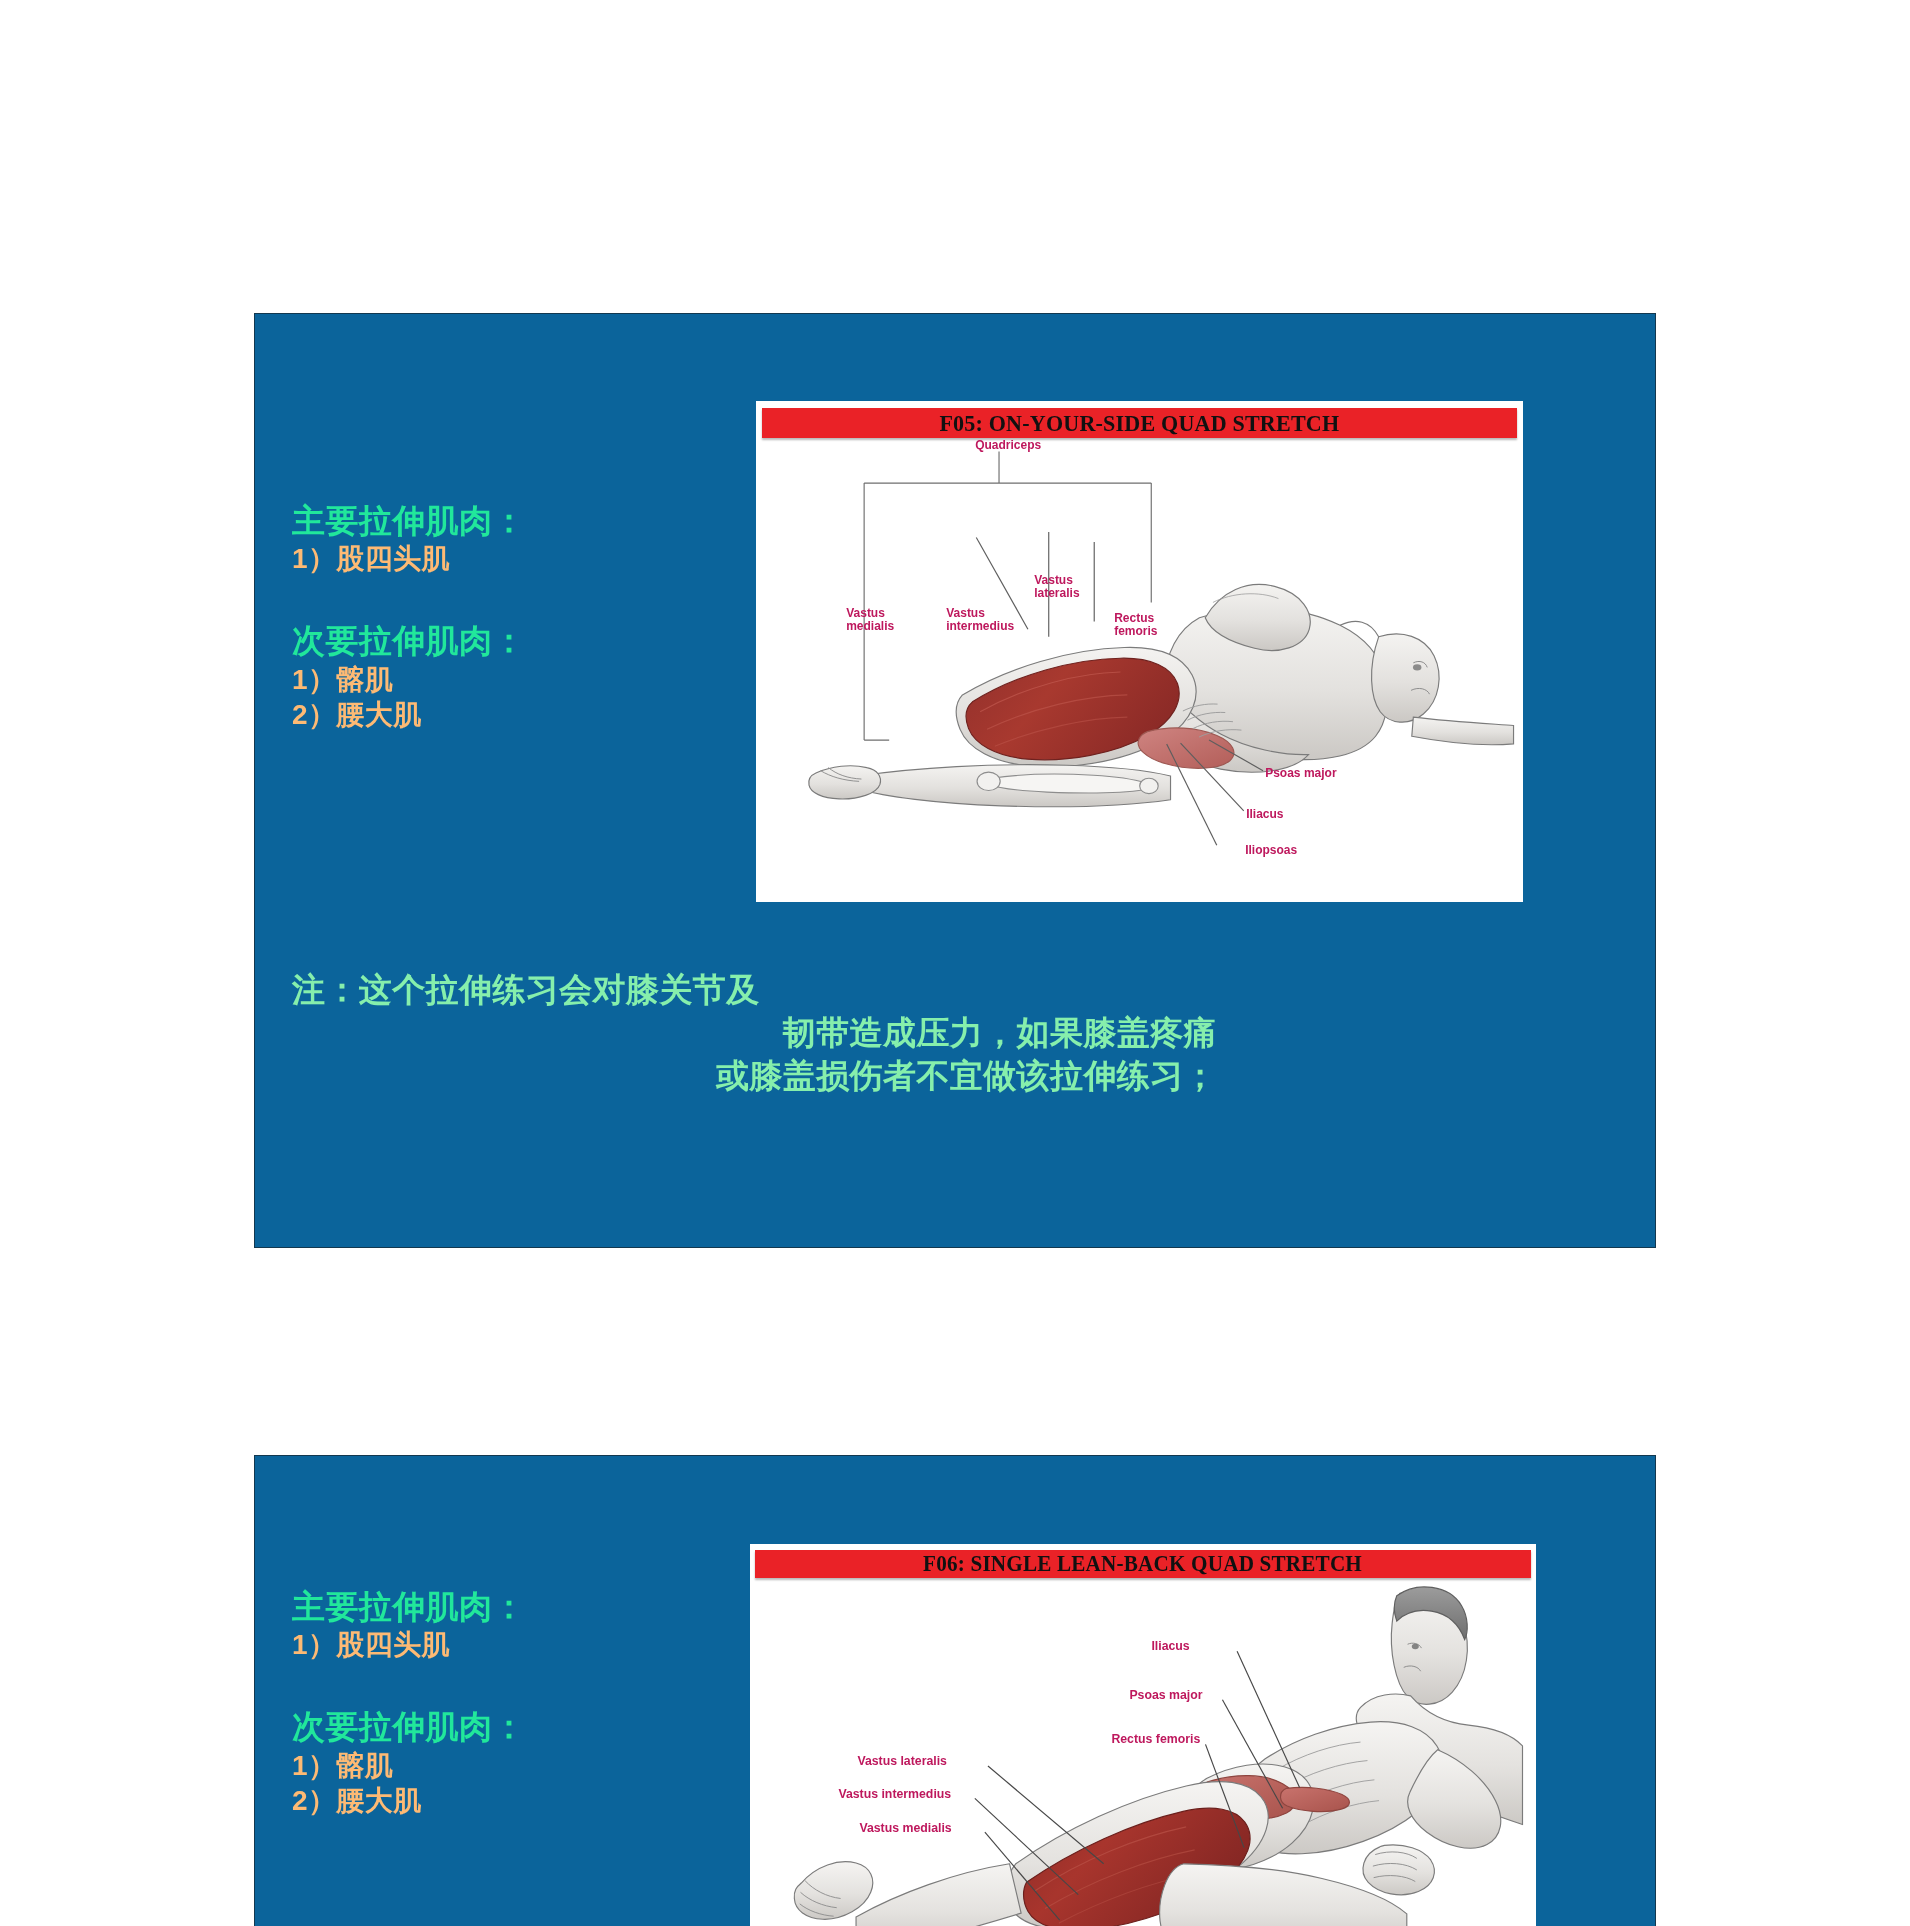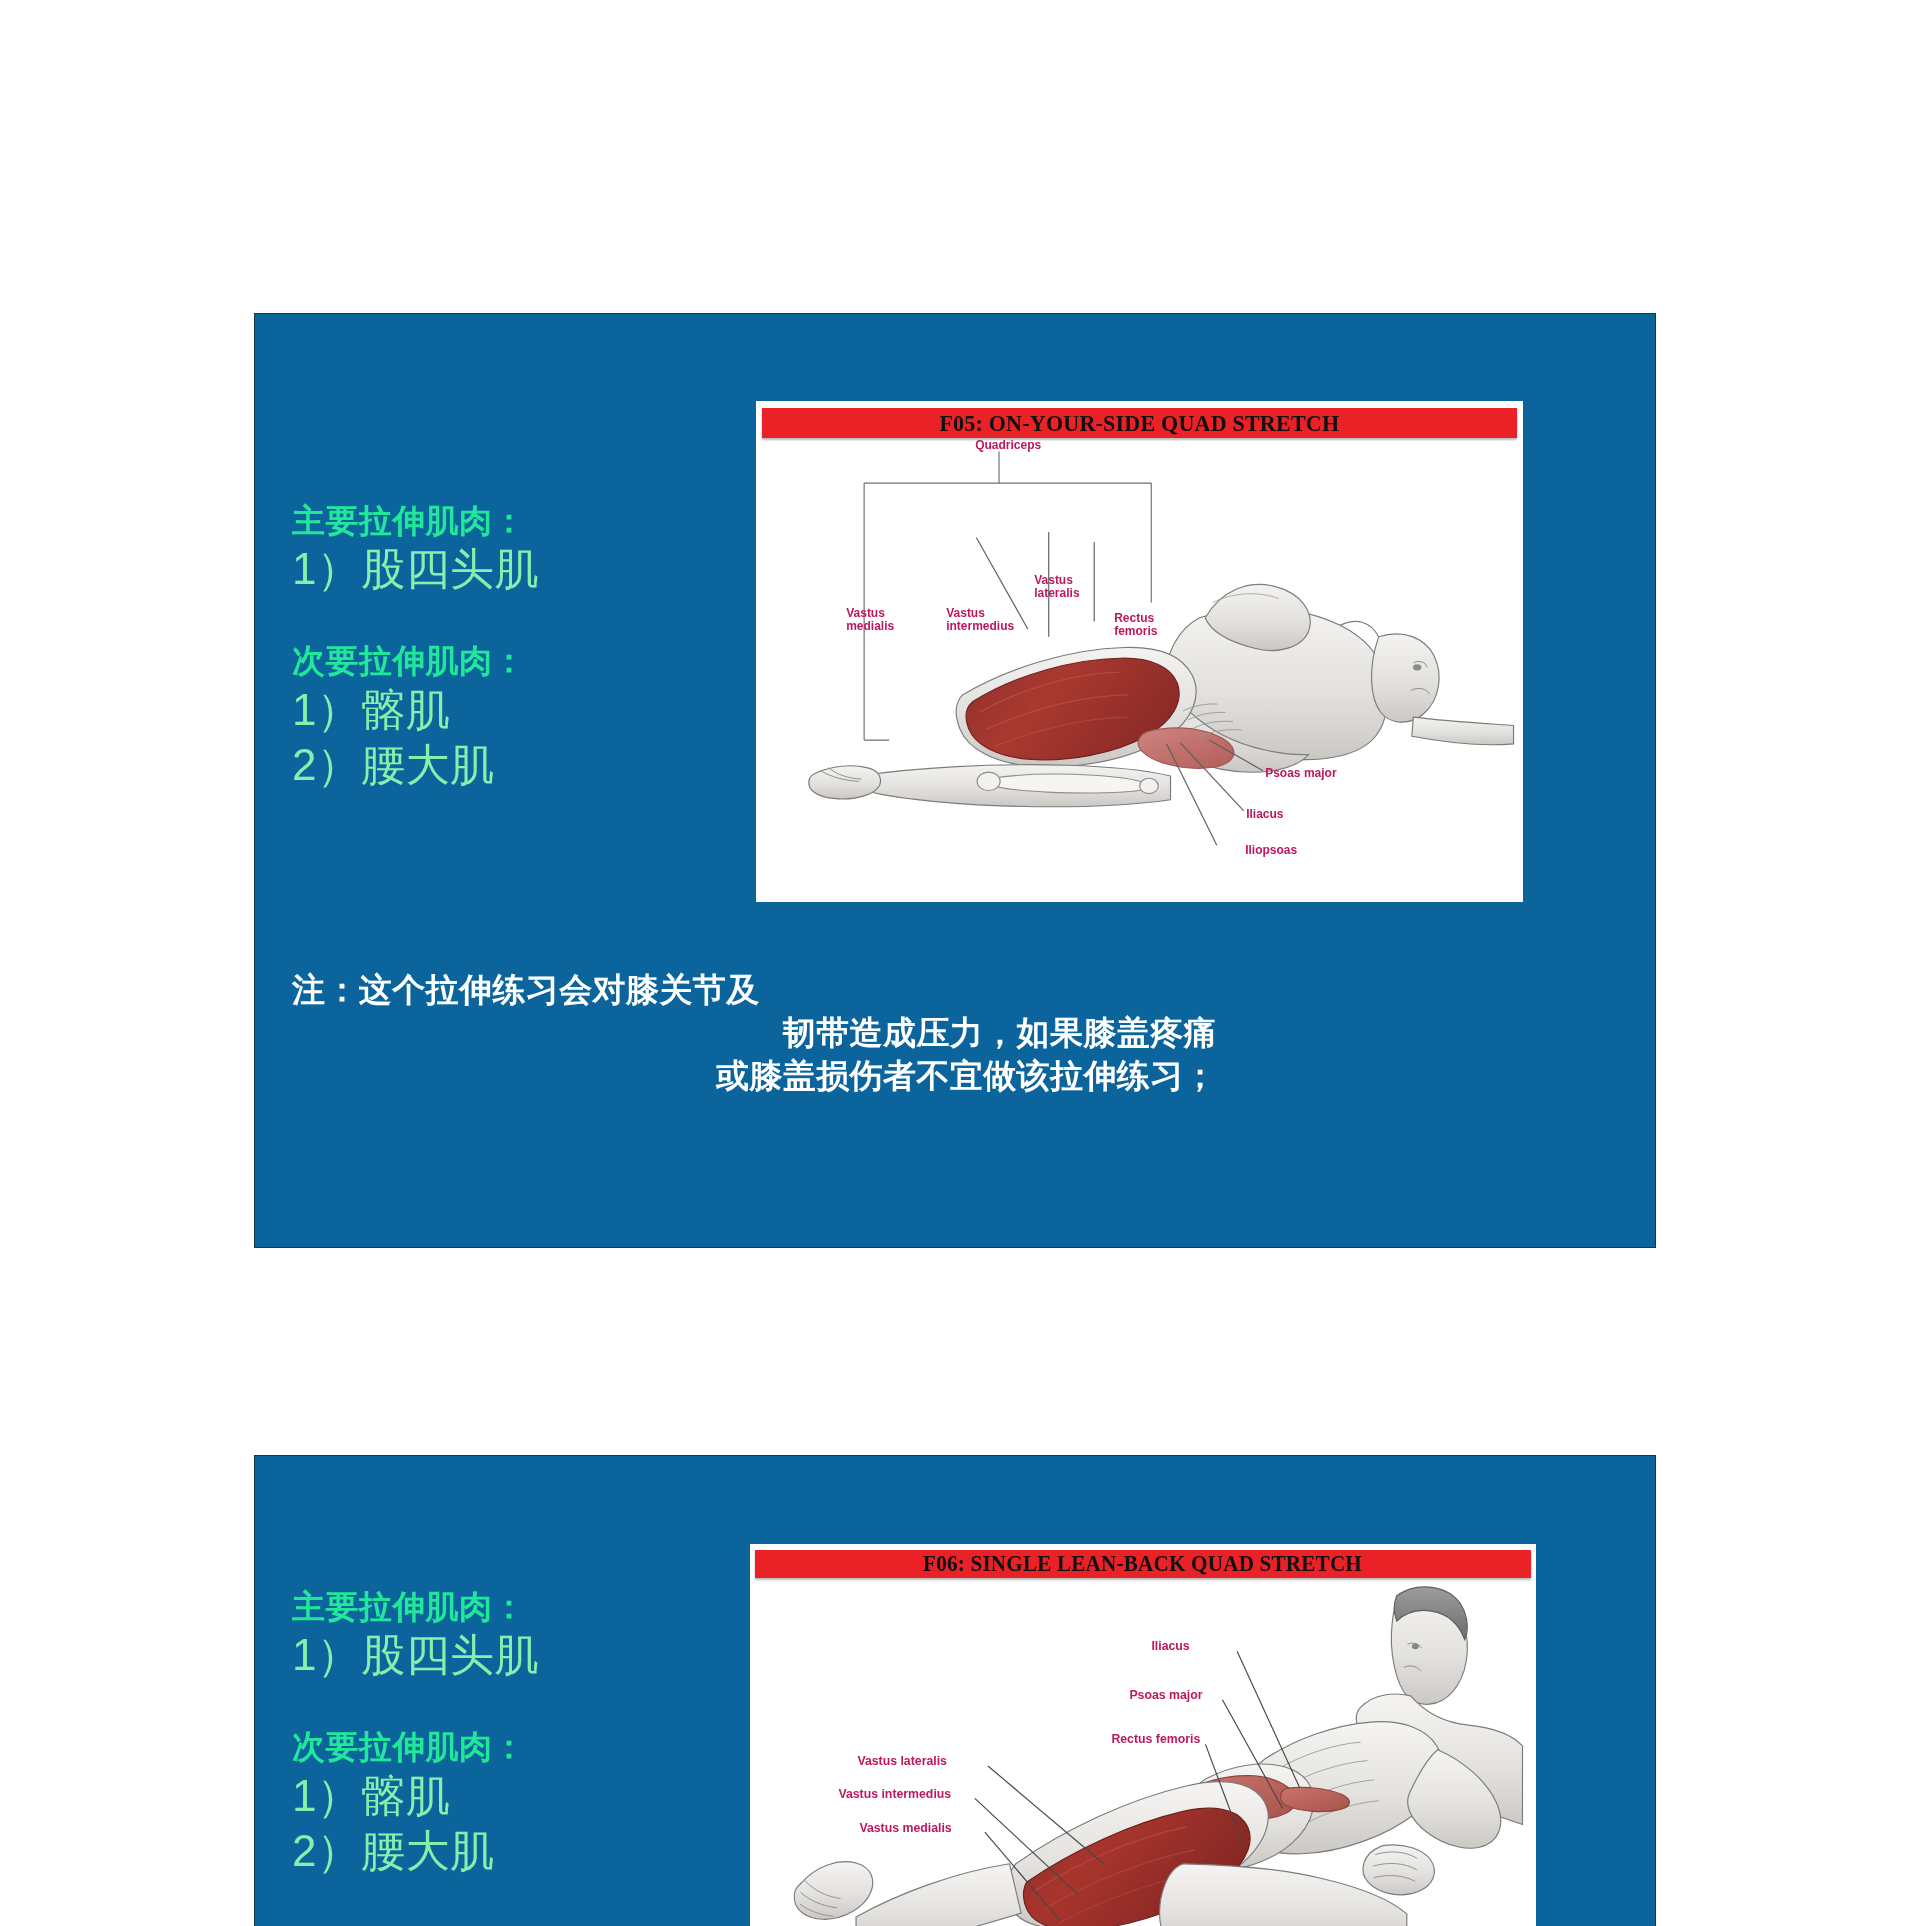--- a/index.html
+++ b/index.html
@@ -38,33 +38,33 @@
 
   .heading {
     color: #21e79b;
     font-size: 33px;
     font-weight: bold;
     line-height: 1.22;
     letter-spacing: 0.4px;
     white-space: nowrap;
   }
   .item {
-    color: #86efac;
-    font-size: 44px;
-    font-weight: normal;
+    color: #fdba74;
+    font-size: 28px;
+    font-weight: bold;
     line-height: 1.25;
     letter-spacing: 0.4px;
     white-space: nowrap;
   }
 
   .note {
     position: absolute;
     left: 37px;
     width: 925px;
-    color: #ffffff;
+    color: #86efac;
     font-size: 33px;
     font-weight: bold;
     line-height: 1.30;
     letter-spacing: 0.4px;
   }
   #slide-1 .note { top: 655px; }
   .note-line { white-space: nowrap; }
   .note-line.indent { padding-left: 73px; text-align: right; }
 
   

